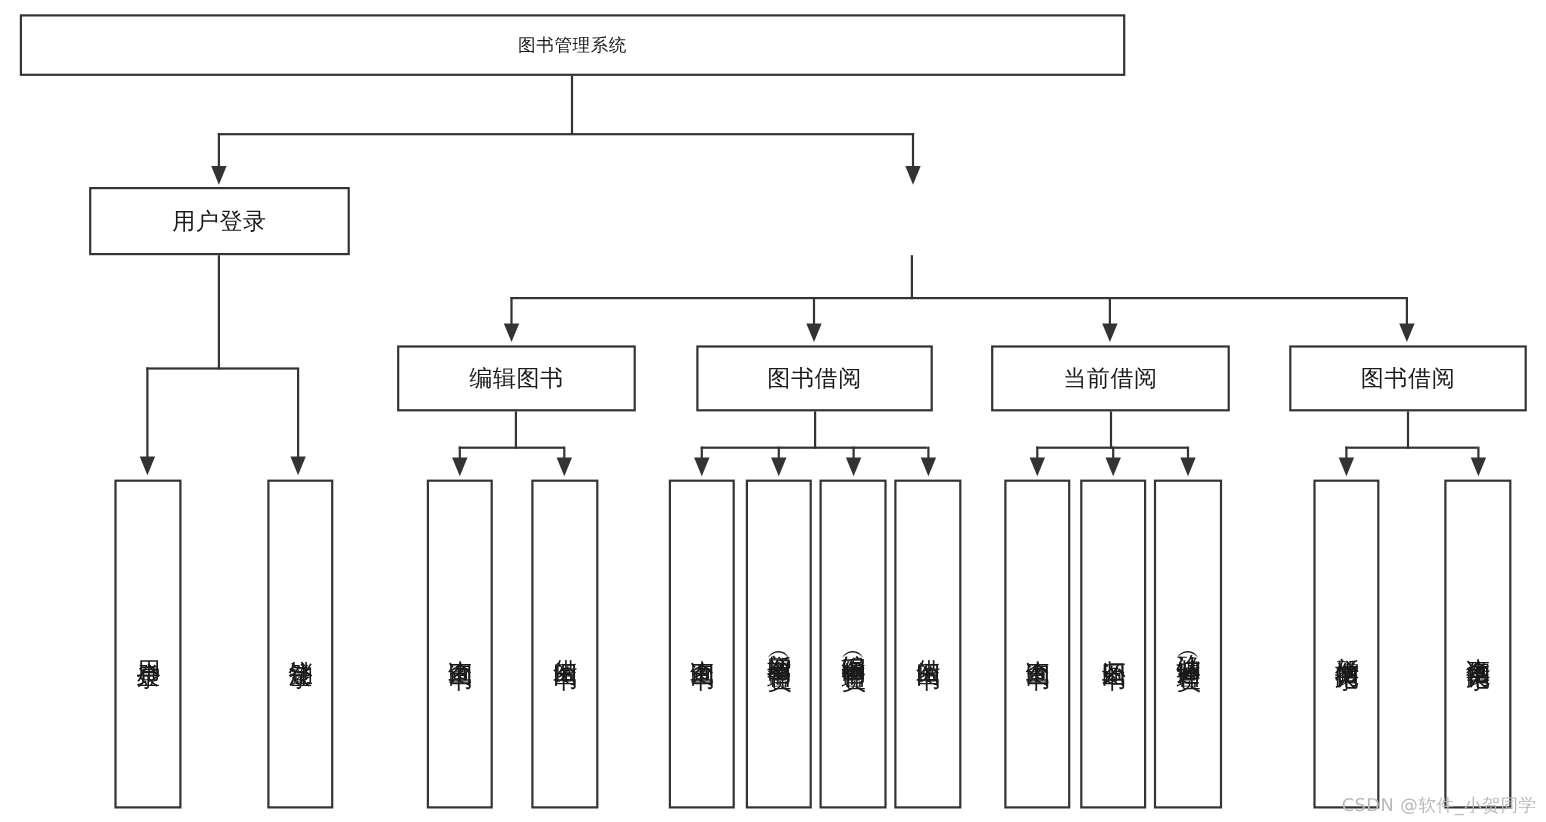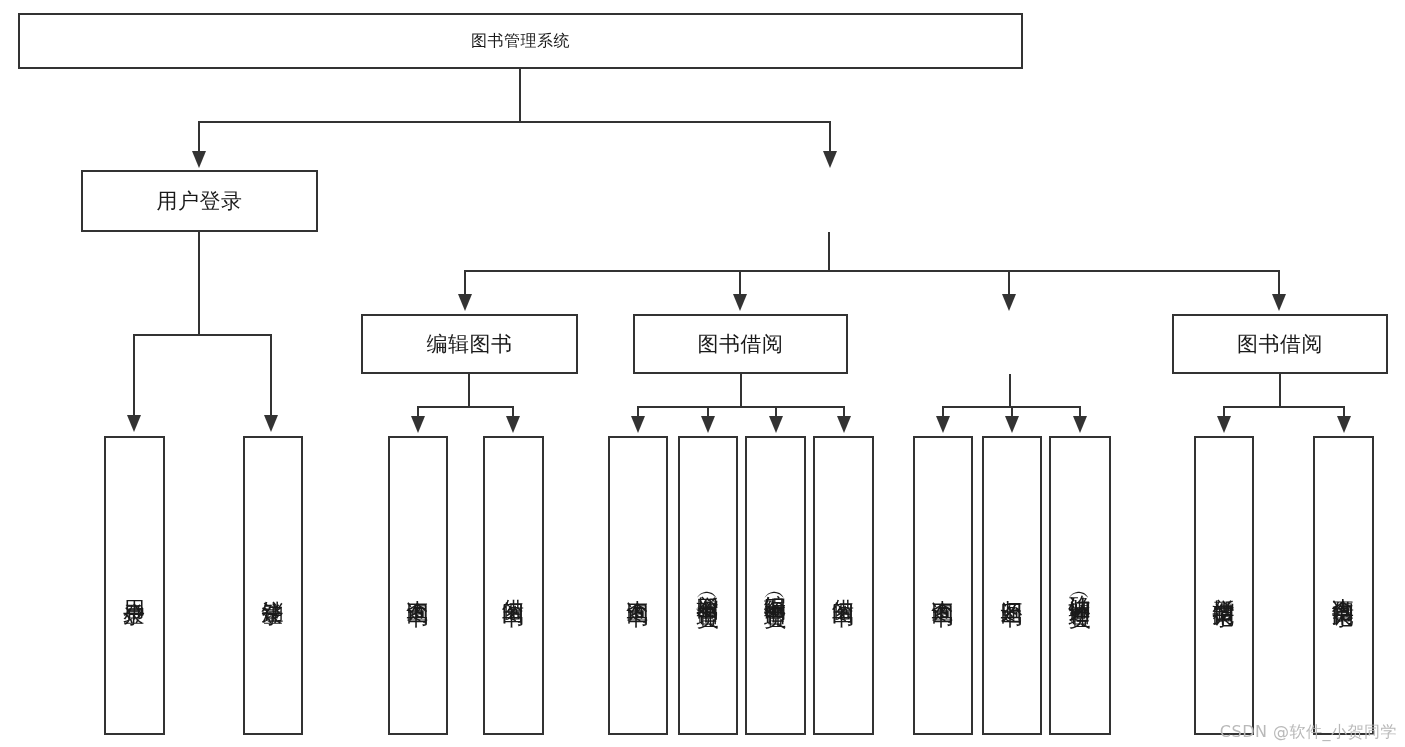--- a/index.html
+++ b/index.html
@@ -125,20 +125,23 @@
   <div class="arrow" style="left:1002px; top:294px;"></div>
   <div class="vline" style="left:1278px; top:270px; height:26px;"></div>
   <div class="arrow" style="left:1272px; top:294px;"></div>
 
   <div class="node horiz" style="left:361px; top:314px; width:217px; height:60px;">
     <span class="label">编辑图书</span>
   </div>
   <div class="node horiz" style="left:633px; top:314px; width:215px; height:60px;">
     <span class="label">图书借阅</span>
   </div>
+  <div class="node horiz" style="left:901px; top:314px; width:217px; height:60px;">
+    <span class="label">当前借阅</span>
+  </div>
   <div class="node horiz" style="left:1172px; top:314px; width:216px; height:60px;">
     <span class="label">图书借阅</span>
   </div>
 
   <div class="vline" style="left:468px; top:374px; height:34px;"></div>
 
   <div class="hline" style="left:417px; top:406px; width:96px;"></div>
   <div class="vline" style="left:417px; top:406px; height:12px;"></div>
   <div class="arrow" style="left:411px; top:416px;"></div>
   <div class="vline" style="left:512px; top:406px; height:12px;"></div>

